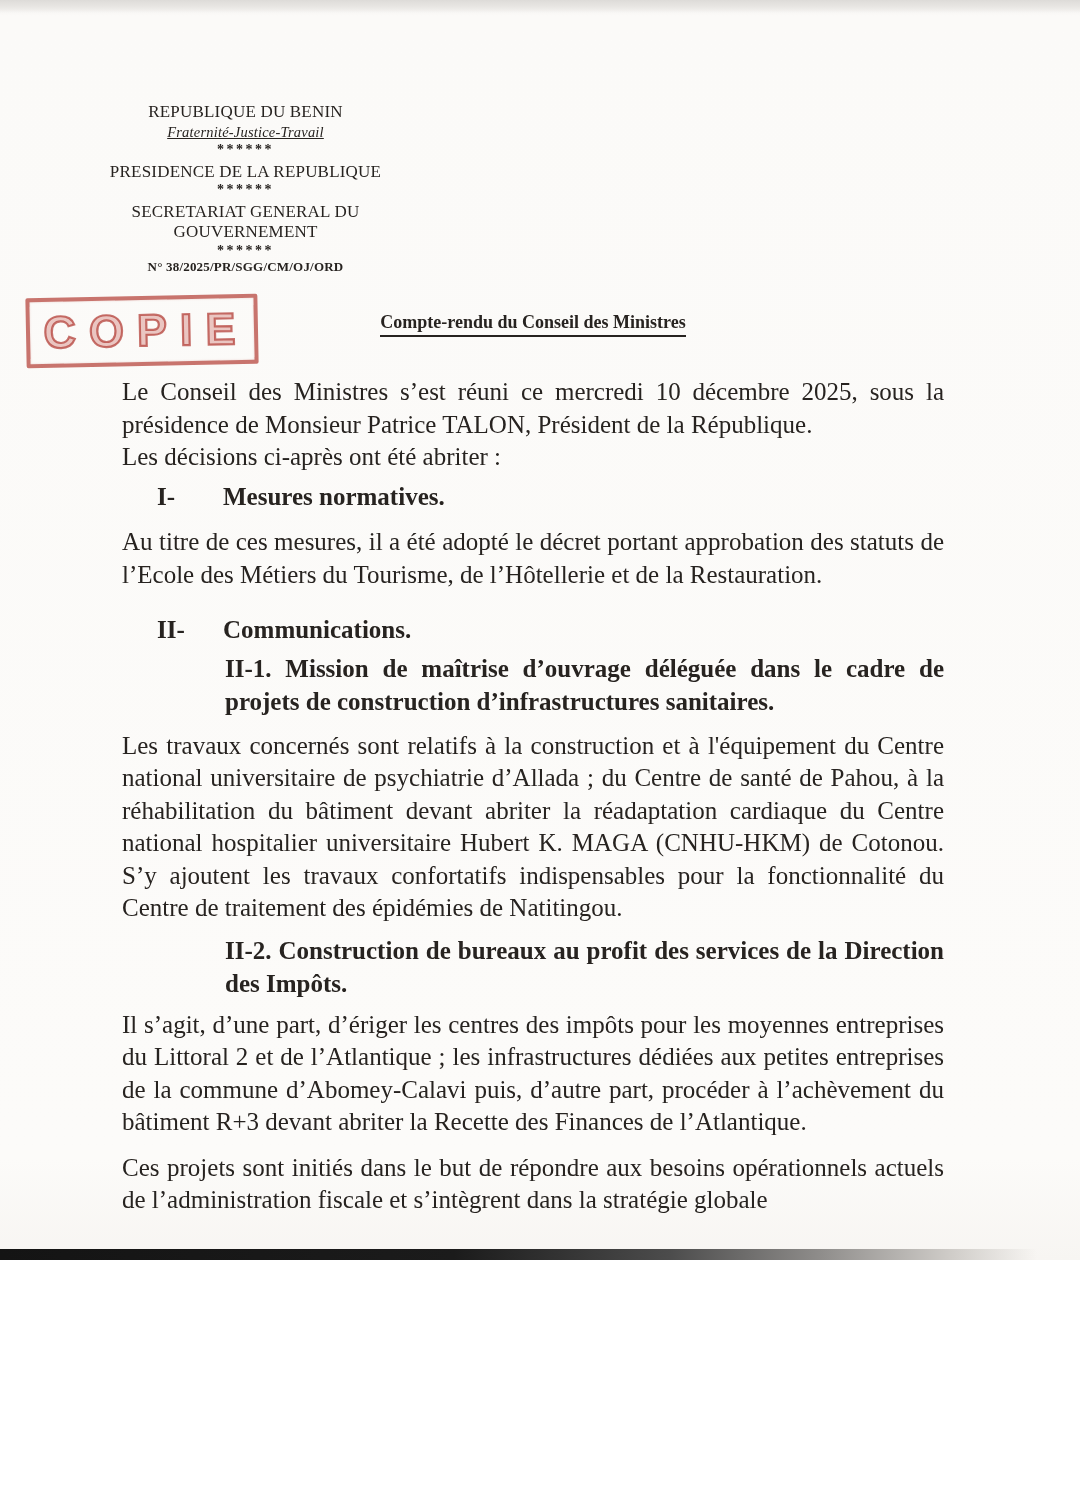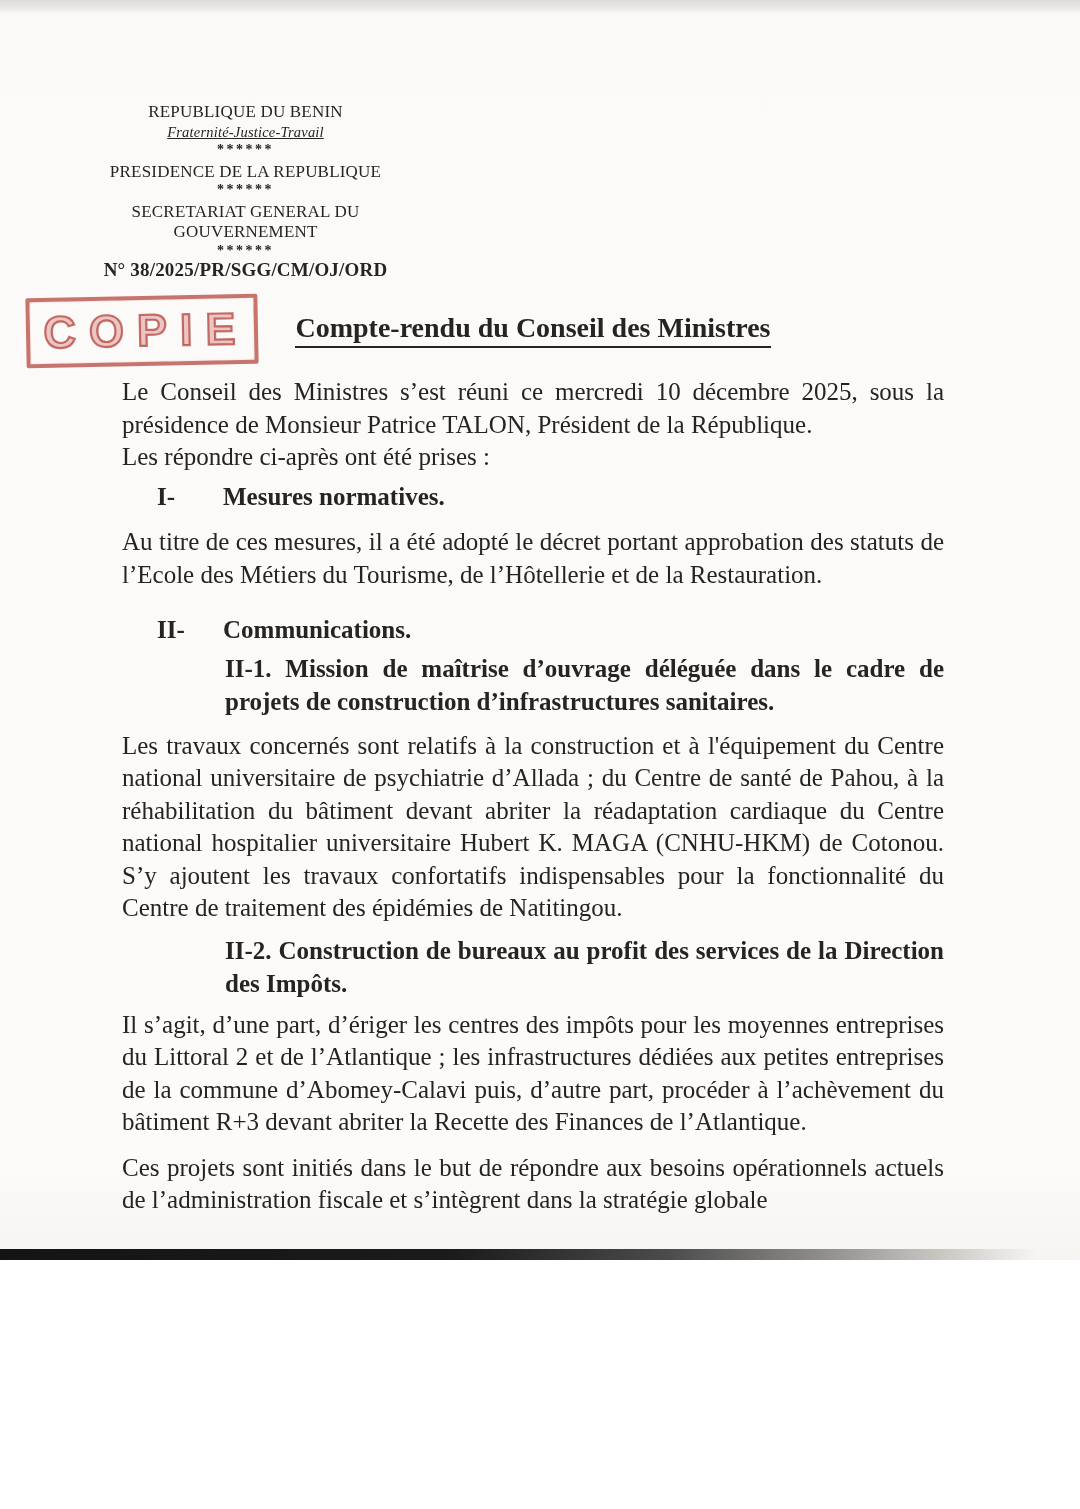--- a/index.html
+++ b/index.html
@@ -23,42 +23,42 @@
   .letterhead {
     position: absolute; left: 58px; top: 102px; width: 375px;
     text-align: center; line-height: 1.16; letter-spacing: 0.2px;
   }
   .letterhead .org { font-size: 17px; }
   .letterhead .motto { font-size: 14.5px; font-style: italic; margin-top: 2px; text-decoration: underline; }
   .letterhead .stars { font-size: 14px; font-weight: bold; letter-spacing: 2.5px; line-height: 1; margin: 2px 0 3px 0; }
   .letterhead .gap { margin-top: 5px; }
   .reference {
     position: absolute; left: 58px; top: 259px; width: 375px;
-    text-align: center; font-weight: bold; font-size: 19px; letter-spacing: 0.2px;
+    text-align: center; font-weight: bold; font-size: 13px; letter-spacing: 0.2px;
   }
   .stamp {
     position: absolute; left: 26px; top: 296px; width: 224px; height: 62px;
     border: 4px solid rgba(180, 64, 55, 0.72);
     border-radius: 2px;
     transform: rotate(-1.1deg);
     display: flex; align-items: center; justify-content: center;
     box-shadow: 0 0 2px rgba(180,64,55,0.25) inset;
   }
   .stamp-text {
     font-family: "Liberation Sans", sans-serif;
     font-weight: 700;
     font-size: 45px;
     letter-spacing: 13px;
     padding-left: 8px;
     color: rgba(196, 76, 66, 0.30);
     -webkit-text-stroke: 2.2px rgba(178, 60, 52, 0.72);
   }
   .doc-title {
     position: absolute; left: 122px; top: 312px; width: 822px;
-    margin: 0; text-align: center; font-size: 28px; font-weight: bold;
+    margin: 0; text-align: center; font-size: 18px; font-weight: bold;
   }
   .doc-title .u {
     display: inline-block;
     border-bottom: 2.5px solid #272320;
     padding-bottom: 2px;
   }
   .body-col {
     position: absolute; left: 122px; top: 376px; width: 822px;
     font-size: 25px; line-height: 32.5px;
   }
@@ -102,21 +102,21 @@
     <span class="stamp-text">COPIE</span>
   </div>
 
   <h1 class="doc-title">
     <span class="u">Compte-rendu du Conseil des Ministres</span>
   </h1>
 
   <main class="body-col">
 
     <p>Le Conseil des Ministres s’est réuni ce mercredi 10 décembre 2025, sous la présidence de Monsieur Patrice TALON, Président de la République.</p>
-    <p>Les répondre ci-après ont été prises :</p>
+    <p>Les décisions ci-après ont été abriter :</p>
 
     <div class="sec-heading" style="margin-top:7px">
       <span class="num">I-</span>
       <span>Mesures normatives.</span>
     </div>
 
     <p style="margin-top:13px">Au titre de ces mesures, il a été adopté le décret portant approbation des statuts de l’Ecole des Métiers du Tourisme, de l’Hôtellerie et de la Restauration.</p>
 
     <div class="sec-heading" style="margin-top:23px">
       <span class="num">II-</span>

